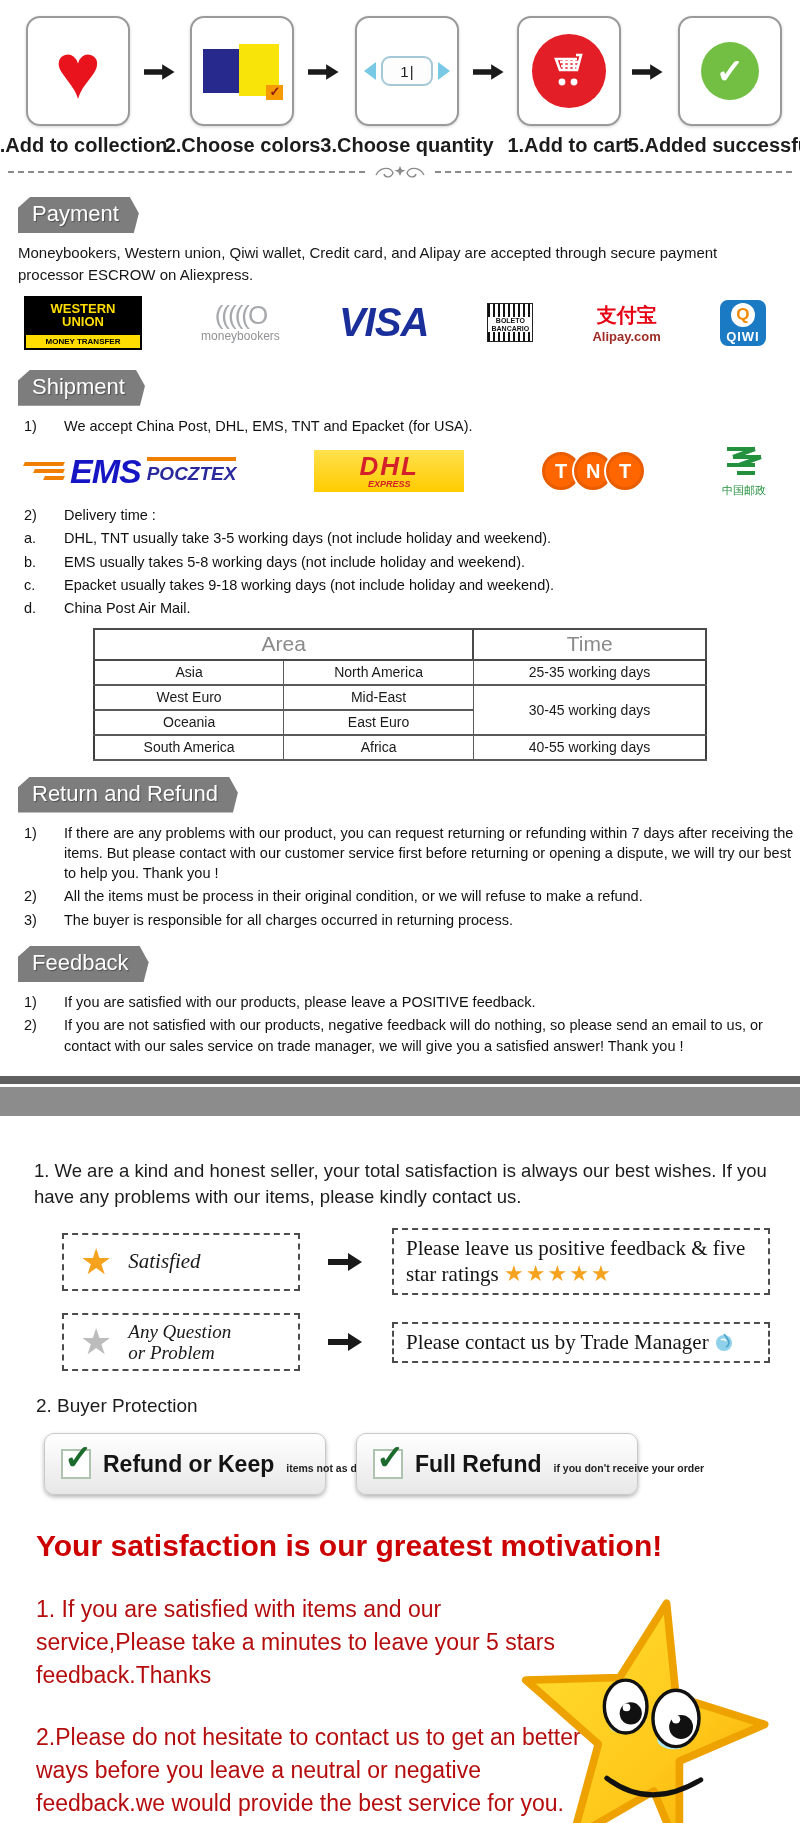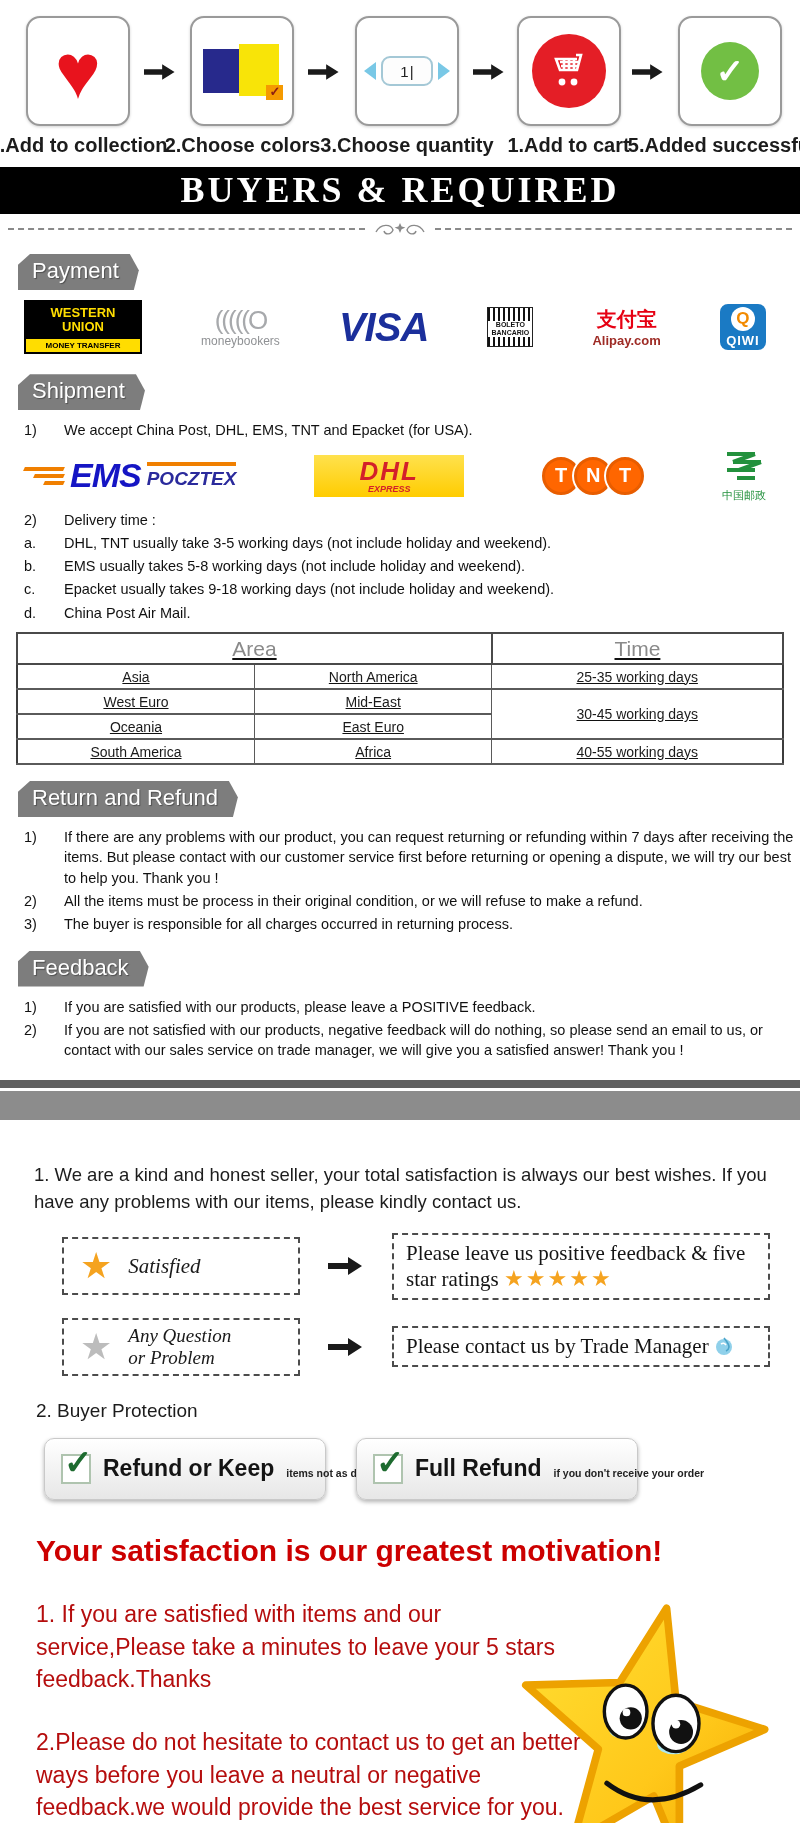--- a/index.html
+++ b/index.html
@@ -92,21 +92,21 @@
            justify-content:center; margin-left:-6px; }
   .tnt b:first-child { margin-left:0; }
   .cpost { text-align:center; }
   .cpost-name { color:#23913d; font-size:11px; margin-top:1px; }
 
   .numline { display:flex; margin:3px 0 0 24px; font-size:14.5px; line-height:1.4; max-width:770px; }
   .numline .n { width:40px; flex:0 0 40px; }
   .numline .t { flex:1; }
 
   
-  table.ship { width:768px; margin:9px auto 0 auto; border-collapse:collapse;text-decoration:underline; }
+  table.ship { width:614px; margin:9px auto 0 auto; border-collapse:collapse; }
   table.ship th { border:2px solid #4a4a4a; font-weight:normal; color:#8a8a8a; font-size:21px; height:31px; }
   table.ship td { border:1px solid #5a5a5a; border-bottom-width:2px; font-size:14px; height:25px;
                   text-align:center; color:#1a1a1a; }
   table.ship { border:2px solid #3c3c3c; }
 
   .gray-bar1 { height:8px; background:#606060; margin-top:20px; }
   .gray-bar2 { height:29px; background:#8c8c8c; margin-top:3px; }
 
   .kind-text { margin:42px 30px 0 34px; font-size:18.5px; line-height:1.42; color:#1c1c1c; }
 
@@ -206,35 +206,35 @@
       </svg>
     <div class="step">
       <div class="step-card">
         <div class="ok-circle">✓</div>
       </div>
       <div class="step-label">5.Added successfully</div>
     </div>
   </div>
 
   
-  <div class="banner">BUYERS &amp; REQUIRED</div>
   <div class="divider">
     <div class="dash"></div>
     <svg class="orn" width="54" height="16" viewBox="0 0 54 16">
         <g stroke="#8a8a8a" fill="none" stroke-width="1.4">
           <path d="M3 11 C8 2 18 3 20 9 C18 14 12 14 11 10"></path>
           <path d="M51 11 C46 2 36 3 34 9 C36 14 42 14 43 10"></path>
         </g>
         <path d="M27 2 l1.6 3.6 3.8 1 -3.8 1.6 -1.6 3.8 -1.6-3.8 -3.8-1.6 3.8-1z" fill="#8a8a8a"></path>
       </svg>
     <div class="dash"></div>
   </div>
 
   
   <div class="tag">Payment</div>
+  <p class="body-text">Moneybookers, Western union, Qiwi wallet, Credit card, and Alipay are accepted through secure payment processor ESCROW on Aliexpress.</p>
   <div class="logo-row">
     <div class="wu">
       <div class="wu-top">WESTERN UNION</div>
       <div class="wu-bot">MONEY TRANSFER</div>
     </div>
     <div class="mb">
       <div class="mb-mark">(((((O</div>
       <div class="mb-name">moneybookers</div>
     </div>
     <div class="visa">VISA</div>

